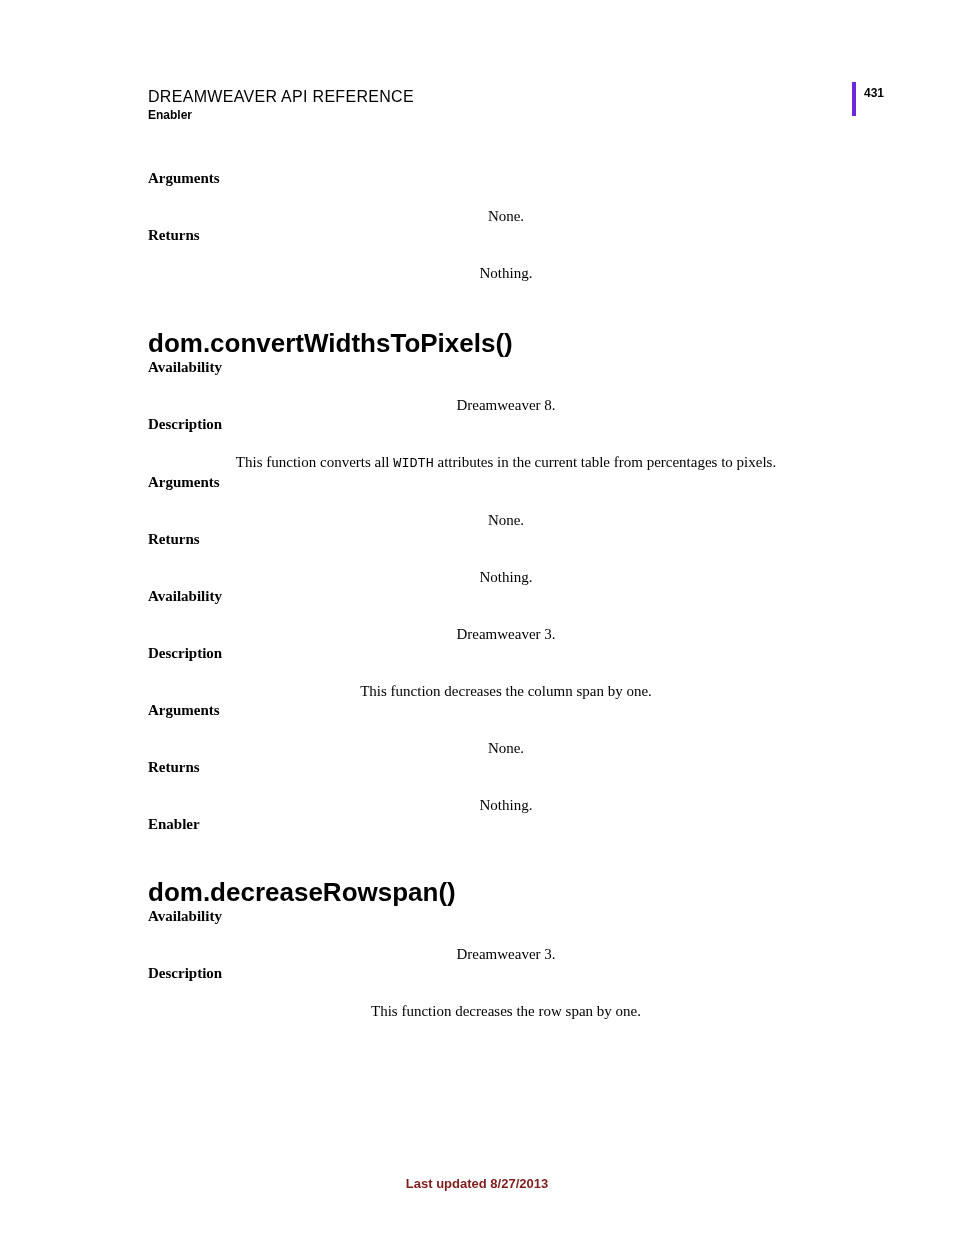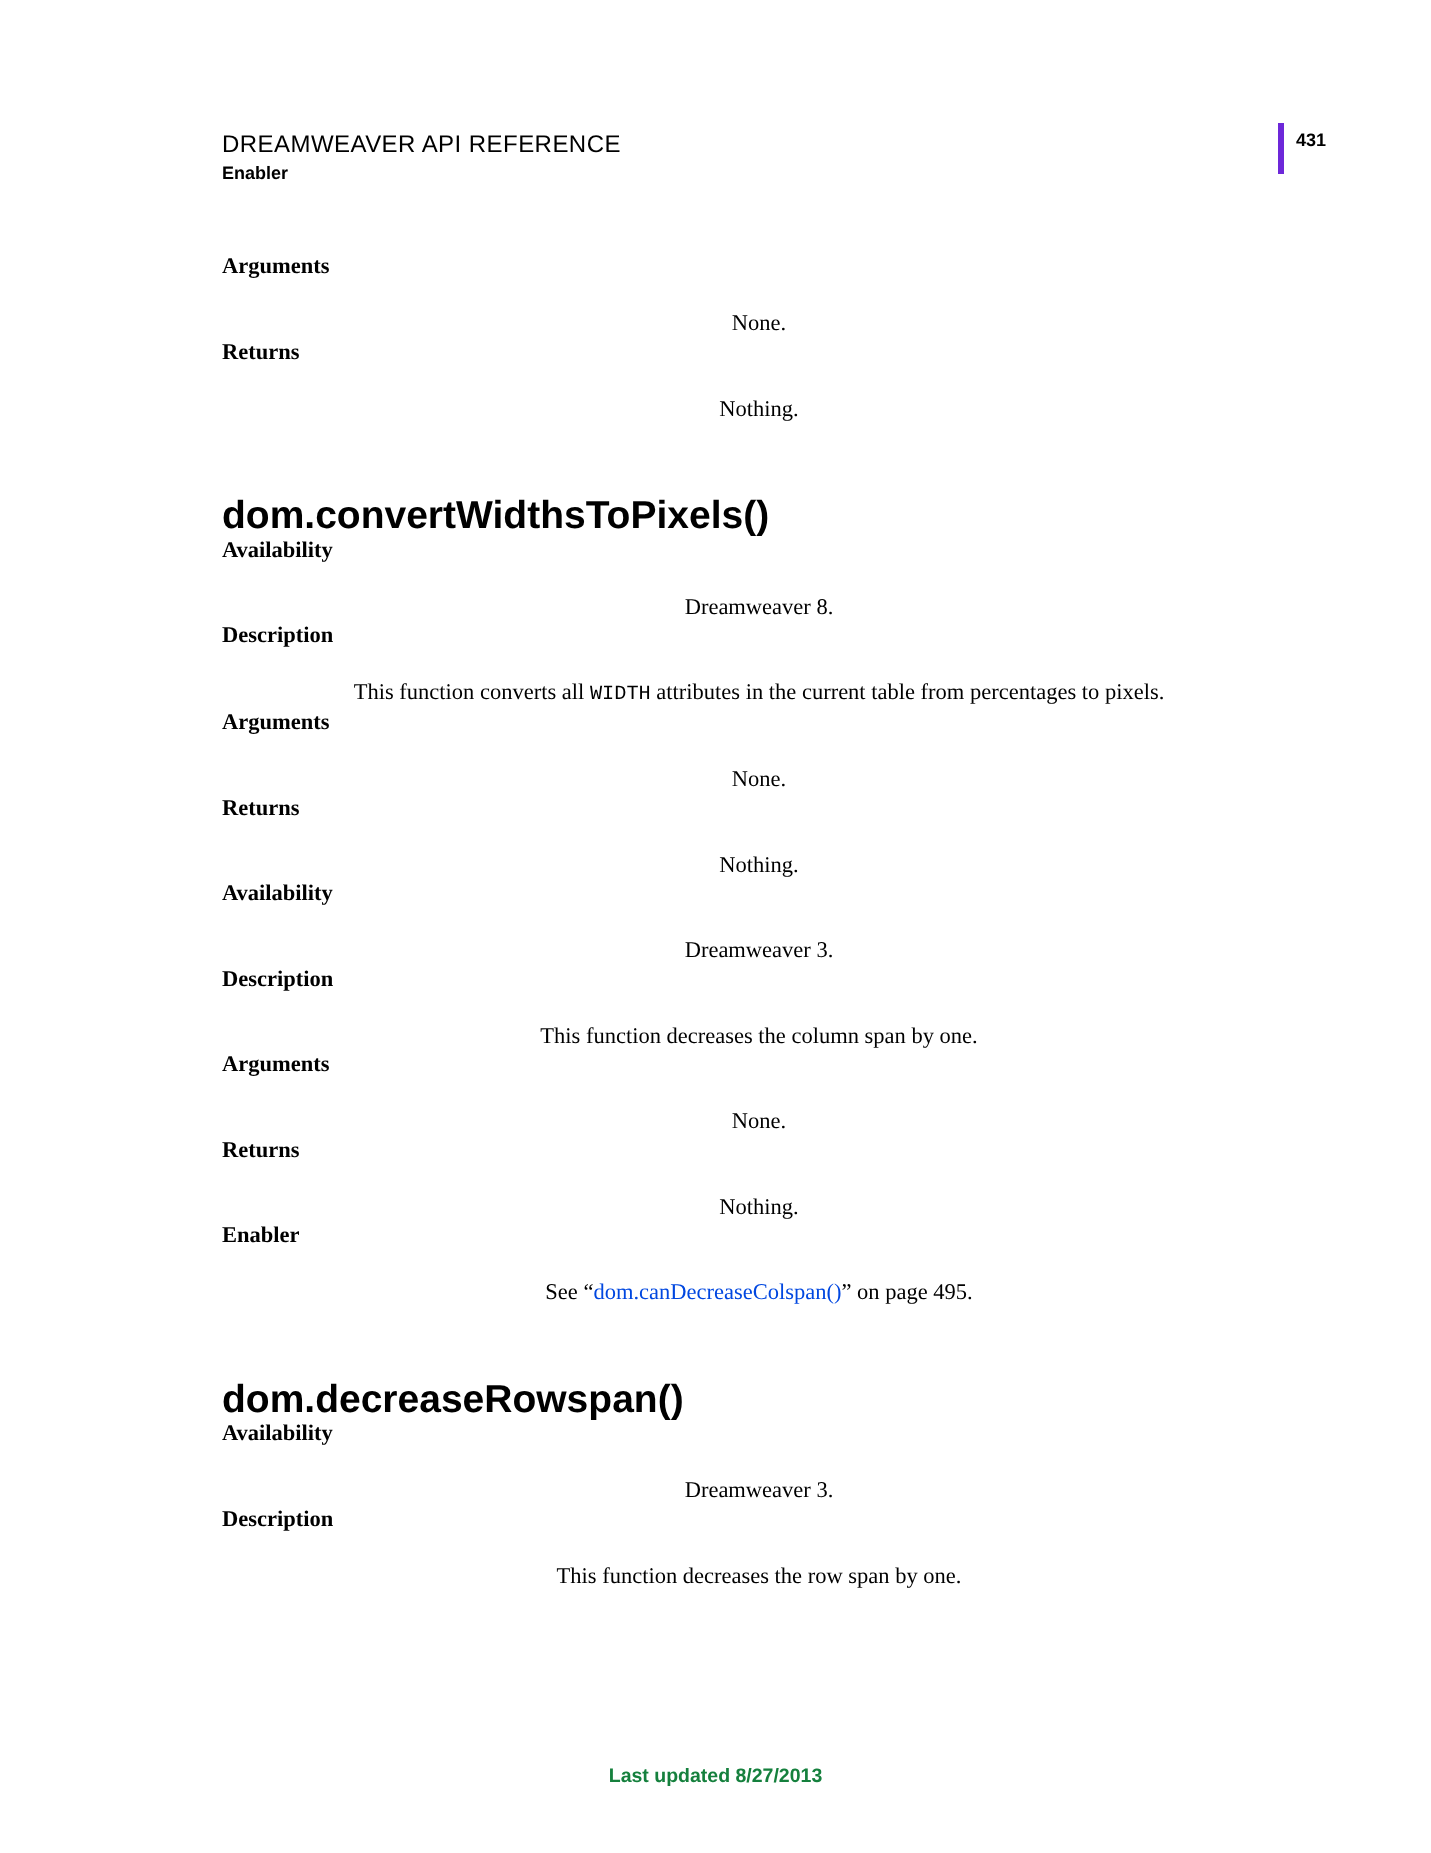--- a/index.html
+++ b/index.html
@@ -76,21 +76,21 @@
   }
   .footer {
     position: absolute;
     bottom: 44px;
     left: 0;
     width: 954px;
     text-align: center;
     font-family: "Myriad Pro", "Arial", sans-serif;
     font-size: 13px;
     font-weight: 700;
-    color: #15803d;
+    color: #7f1d1d;
   }
 </style>
 </head>
 <body>
 
 <div class="page">
 
   <div class="header-row">
     <div class="header-left">
       <div class="doc-title">DREAMWEAVER API REFERENCE</div>
@@ -132,23 +132,20 @@
     <div class="subhead">Description</div>
     <div class="body-text">This function decreases the column span by one.</div>
 
     <div class="subhead">Arguments</div>
     <div class="body-text">None.</div>
 
     <div class="subhead">Returns</div>
     <div class="body-text">Nothing.</div>
 
     <div class="subhead">Enabler</div>
-    <div class="body-text">
-      <span>See “</span><a href="#" class="link">dom.canDecreaseColspan()</a><span>” on page 495.</span>
-    </div>
 
     <div class="method-heading">dom.decreaseRowspan()</div>
 
     <div class="subhead">Availability</div>
     <div class="body-text">Dreamweaver 3.</div>
 
     <div class="subhead">Description</div>
     <div class="body-text">This function decreases the row span by one.</div>
 
   </div>

